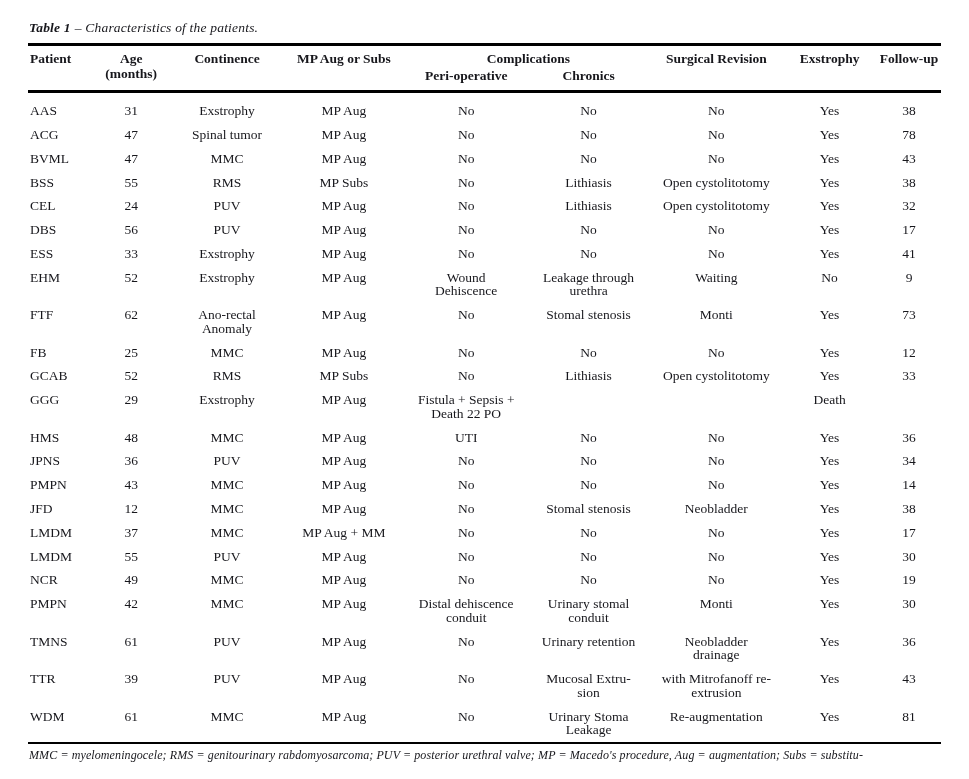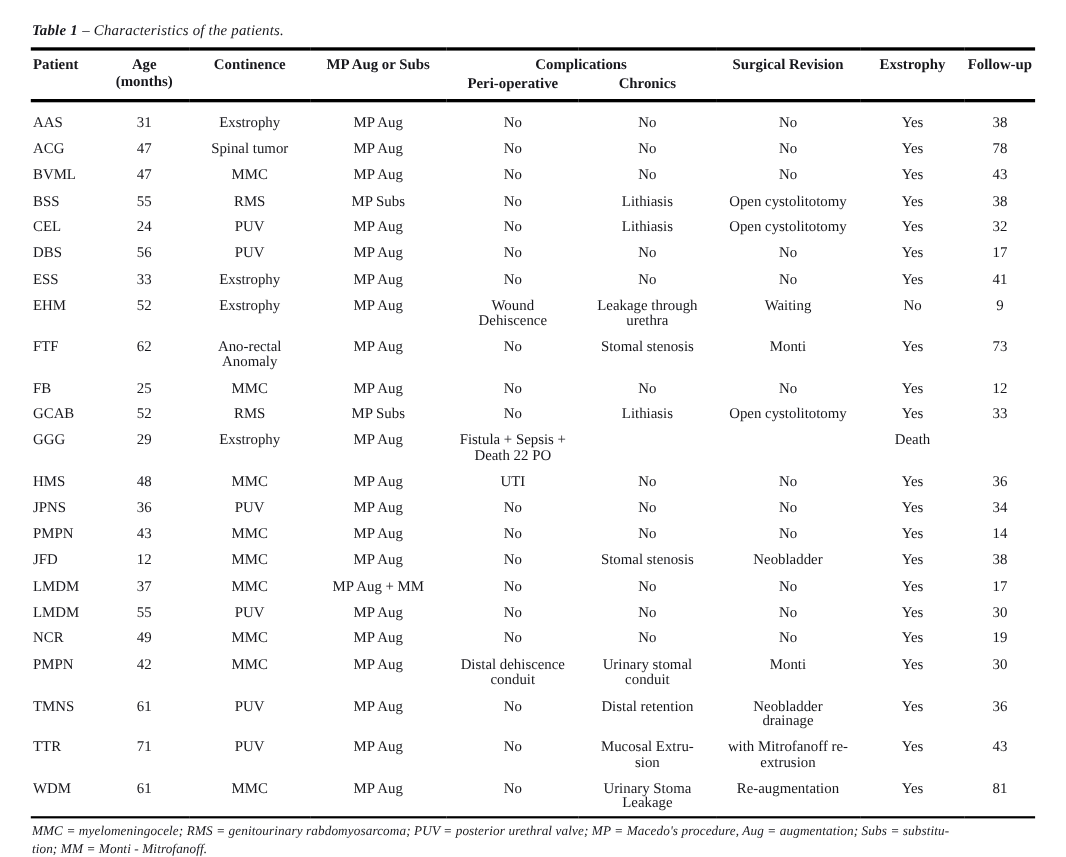--- a/index.html
+++ b/index.html
@@ -333,29 +333,29 @@
           <td class="col-revision">Monti</td>
           <td class="col-continence">Yes</td>
           <td class="col-followup">30</td>
         </tr>
         <tr>
           <td class="col-id">TMNS</td>
           <td class="col-age">61</td>
           <td class="col-pathology">PUV</td>
           <td class="col-procedure">MP Aug</td>
           <td class="col-periop">No</td>
-          <td class="col-chronics">Distal retention</td>
+          <td class="col-chronics">Urinary retention</td>
           <td class="col-revision">Neobladder
 drainage</td>
           <td class="col-continence">Yes</td>
           <td class="col-followup">36</td>
         </tr>
         <tr>
           <td class="col-id">TTR</td>
-          <td class="col-age">71</td>
+          <td class="col-age">39</td>
           <td class="col-pathology">PUV</td>
           <td class="col-procedure">MP Aug</td>
           <td class="col-periop">No</td>
           <td class="col-chronics">Mucosal Extru-
 sion</td>
           <td class="col-revision">with Mitrofanoff re-
 extrusion</td>
           <td class="col-continence">Yes</td>
           <td class="col-followup">43</td>
         </tr>
@@ -369,16 +369,15 @@
 Leakage</td>
           <td class="col-revision">Re-augmentation</td>
           <td class="col-continence">Yes</td>
           <td class="col-followup">81</td>
         </tr>
       </tbody>
   </table>
 
   <div class="footnote">
     <div>MMC = myelomeningocele; RMS = genitourinary rabdomyosarcoma; PUV = posterior urethral valve; MP = Macedo's procedure, Aug = augmentation; Subs = substitu-</div>
-    <div>tion; MM = Monti - Mitrofanoff.</div>
   </div>
 
 </div>
 
 </body></html>

